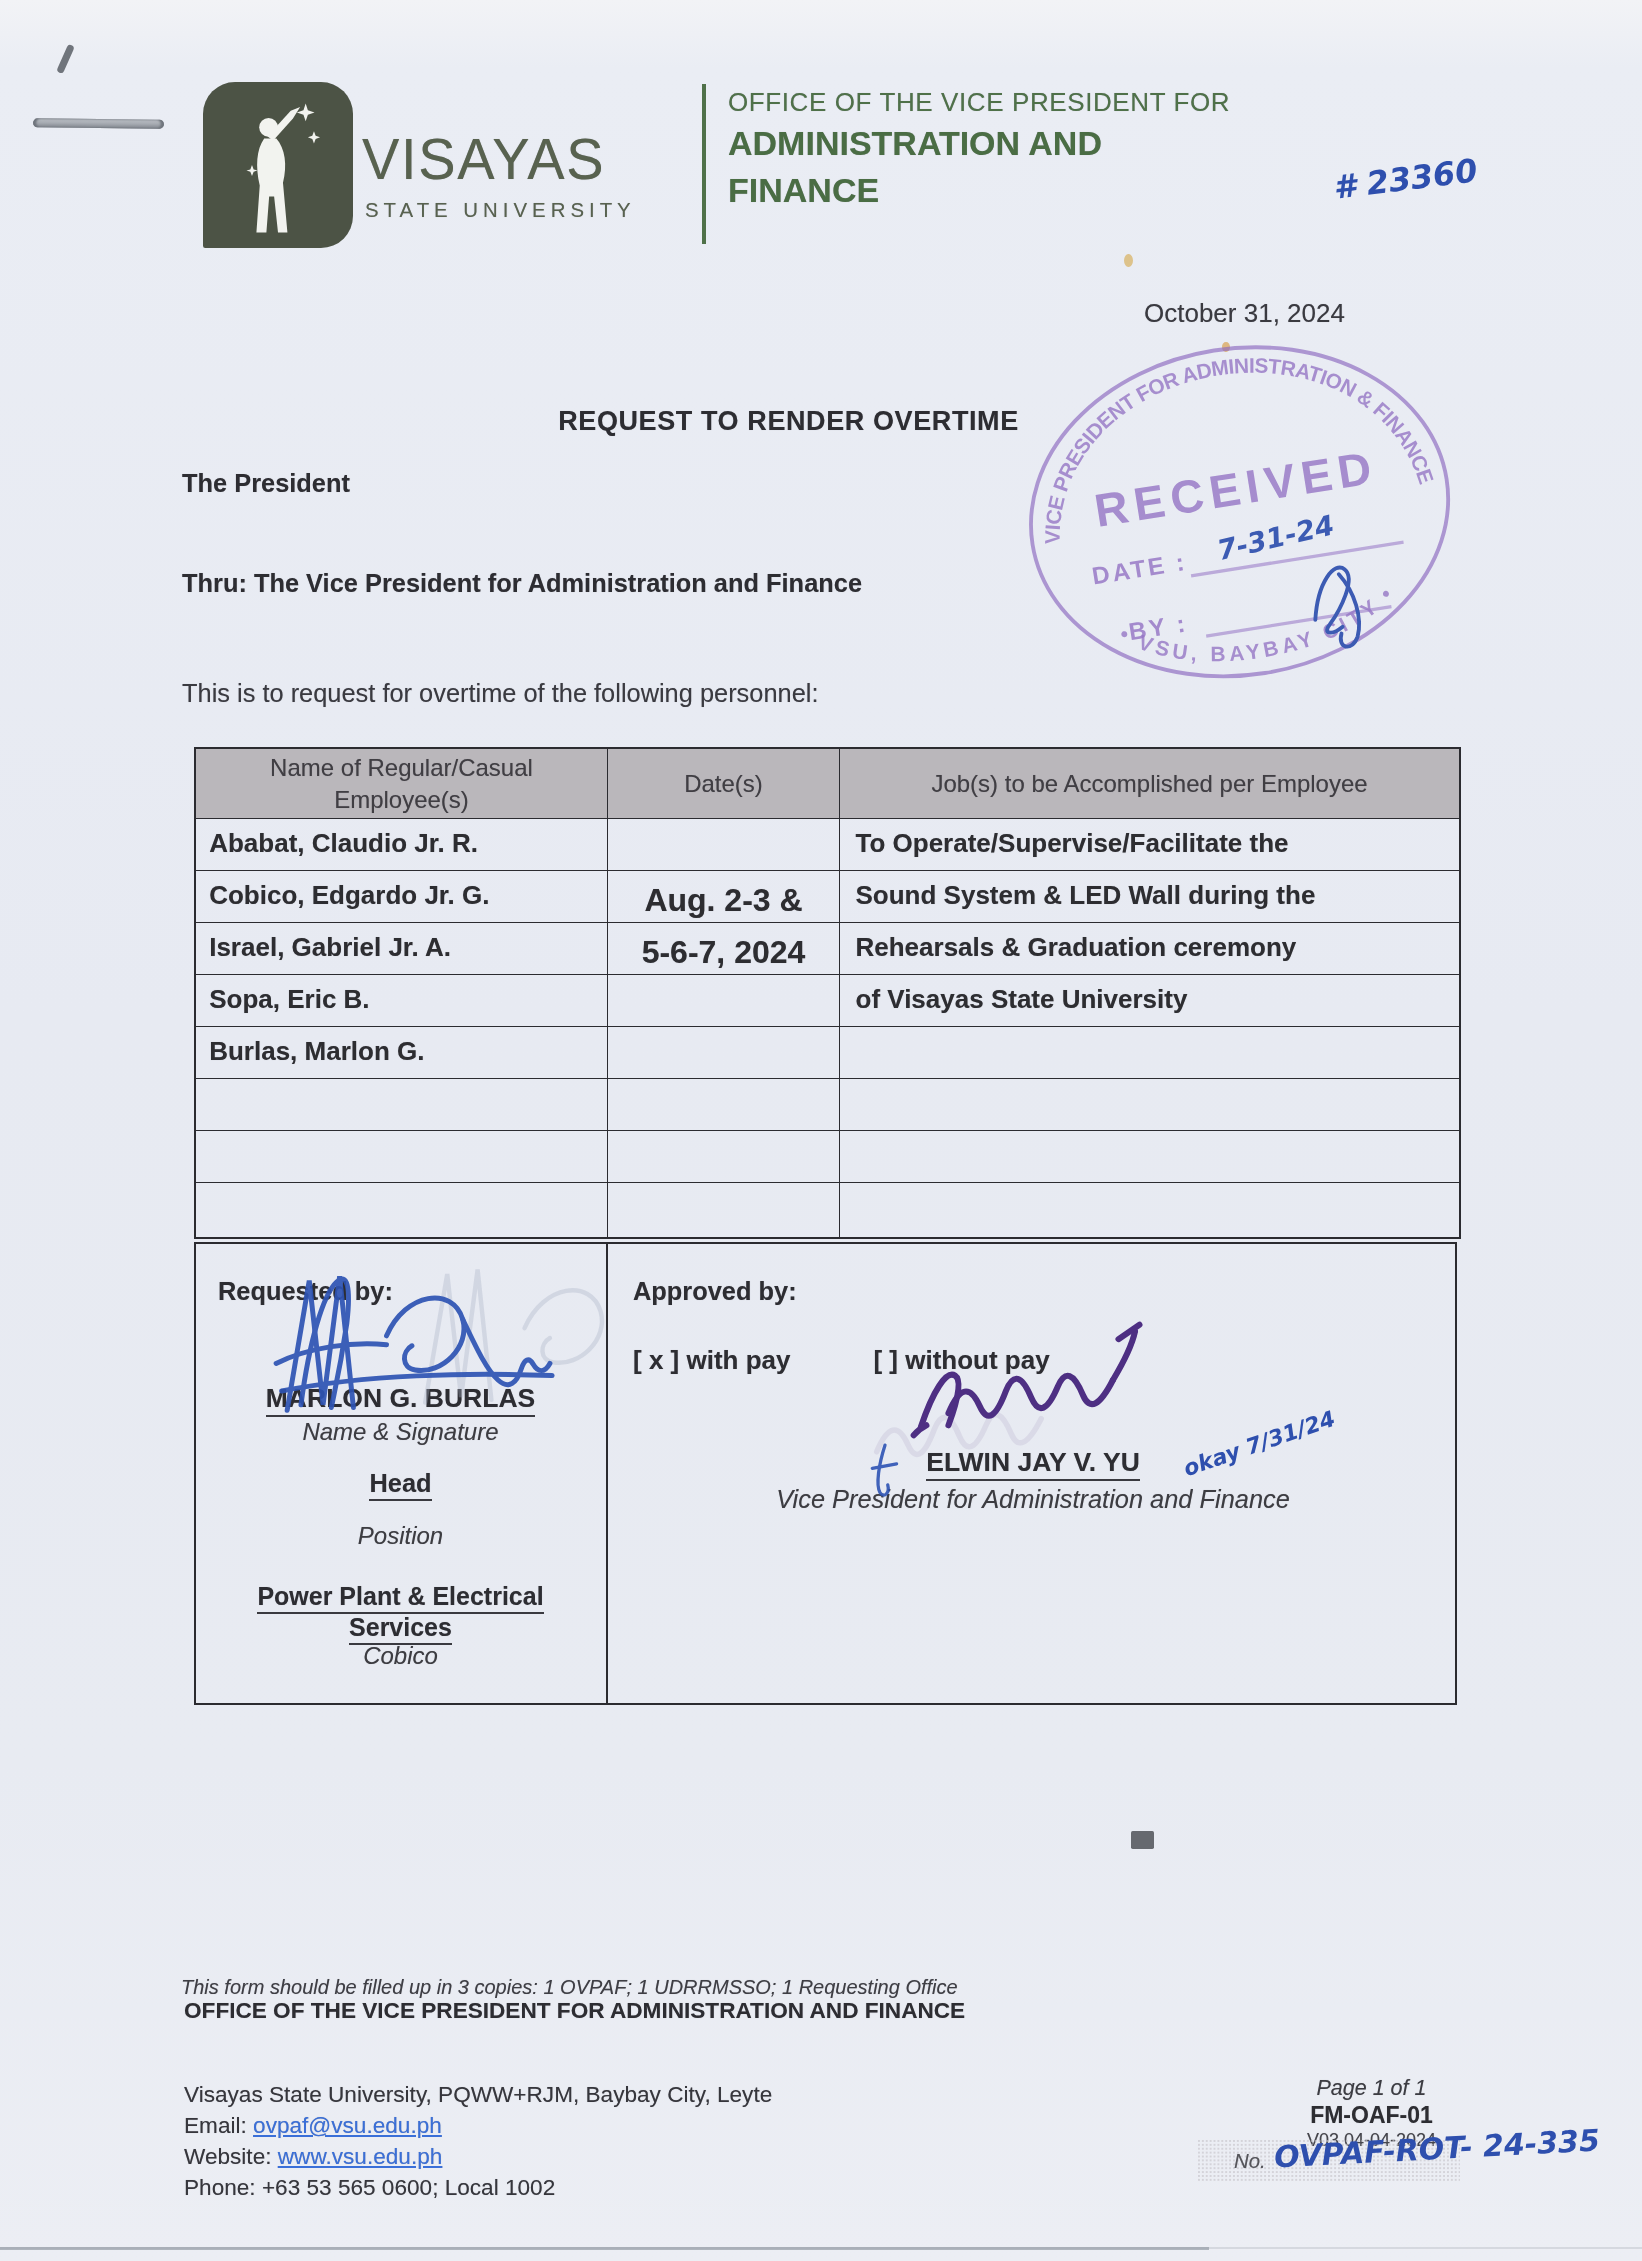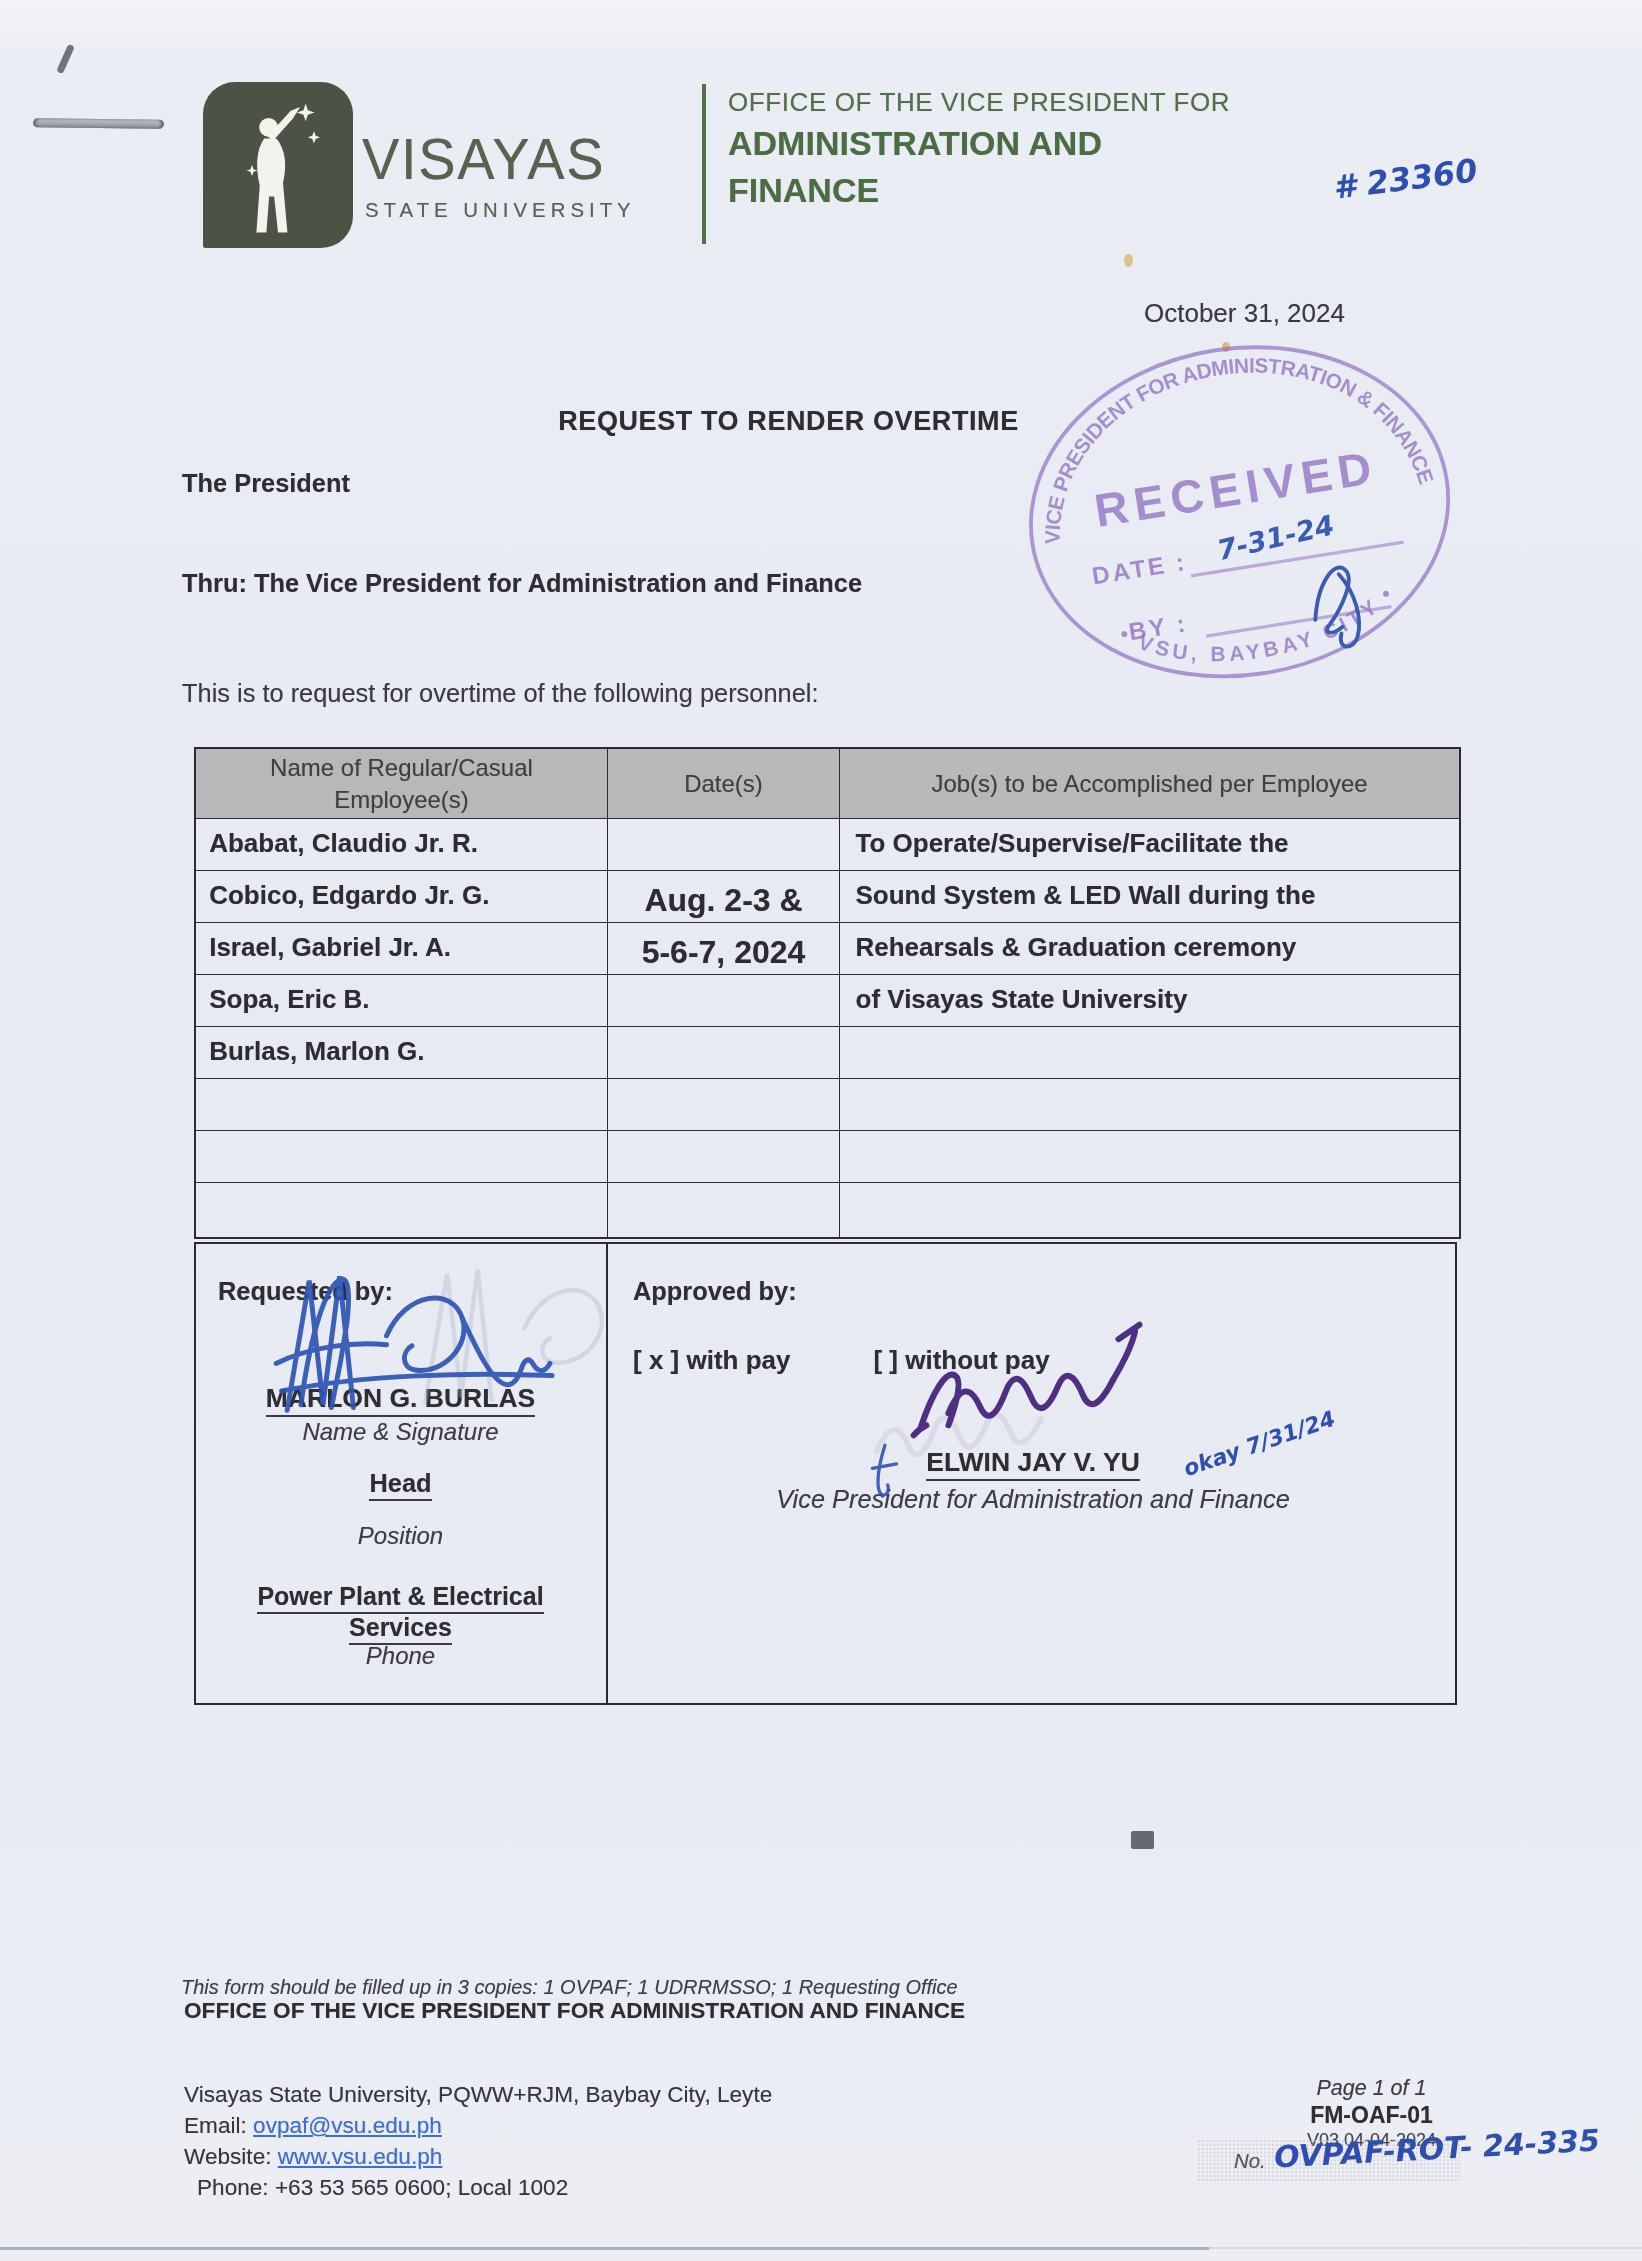--- a/index.html
+++ b/index.html
@@ -198,21 +198,21 @@
     <div class="line b soft" style="top:141px;font-size:26.5px;">
       <span class="u">MARLON G. BURLAS</span></div>
     <div class="line cap soft" style="top:176px;">Name &amp; Signature</div>
     <div class="line b soft" style="top:227px;font-size:25.4px;">
       <span class="u">Head</span></div>
     <div class="line cap soft" style="top:280px;">Position</div>
     <div class="line b soft" style="top:340px;font-size:25px;">
       <span class="u">Power Plant &amp; Electrical</span></div>
     <div class="line b soft" style="top:371px;font-size:25px;">
       <span class="u">Services</span></div>
-    <div class="line cap soft" style="top:400px;">Phone</div>
+    <div class="line cap soft" style="top:400px;">Cobico</div>
   </div>
 
   <div class="abs app-label b soft">Approved by:</div>
   <div class="abs pay-line b soft">
     <span>[ x ] with pay</span><span class="gap"></span><span>[  ] without pay</span>
   </div>
   <div class="abs app-cell">
     <div class="line b soft" style="top:205px;font-size:26.5px;">
       <span class="u">ELWIN JAY V. YU</span></div>
     <div class="line cap soft" style="top:243px;font-size:25.4px;">Vice President for Administration and Finance</div>
@@ -257,21 +257,21 @@
   <div class="abs f-office b soft">OFFICE OF THE VICE PRESIDENT FOR ADMINISTRATION AND FINANCE</div>
   <div class="abs f-line soft" style="top:2082px;">Visayas State University, PQWW+RJM, Baybay City, Leyte</div>
   <div class="abs f-line soft" style="top:2113px;">
     <span>Email:</span>
     <a href="#" class="scan-link">ovpaf@vsu.edu.ph</a>
   </div>
   <div class="abs f-line soft" style="top:2144px;">
     <span>Website:</span>
     <a href="#" class="scan-link">www.vsu.edu.ph</a>
   </div>
-  <div class="abs f-line soft" style="top:2175px;margin-left:13px;">Phone: +63 53 565 0600; Local 1002</div>
+  <div class="abs f-line soft" style="top:2175px;">Phone: +63 53 565 0600; Local 1002</div>
 
   <div class="abs f-page soft">Page 1 of 1</div>
   <div class="abs f-code b soft">FM-OAF-01</div>
   <div class="abs f-ver soft">V03 04-04-2024</div>
   <div class="abs no-halftone"></div>
   <div class="abs no-label soft">No.</div>
   <div class="abs hand no-value">OVPAF-ROT- 24-335</div>
 
 </div>
 

